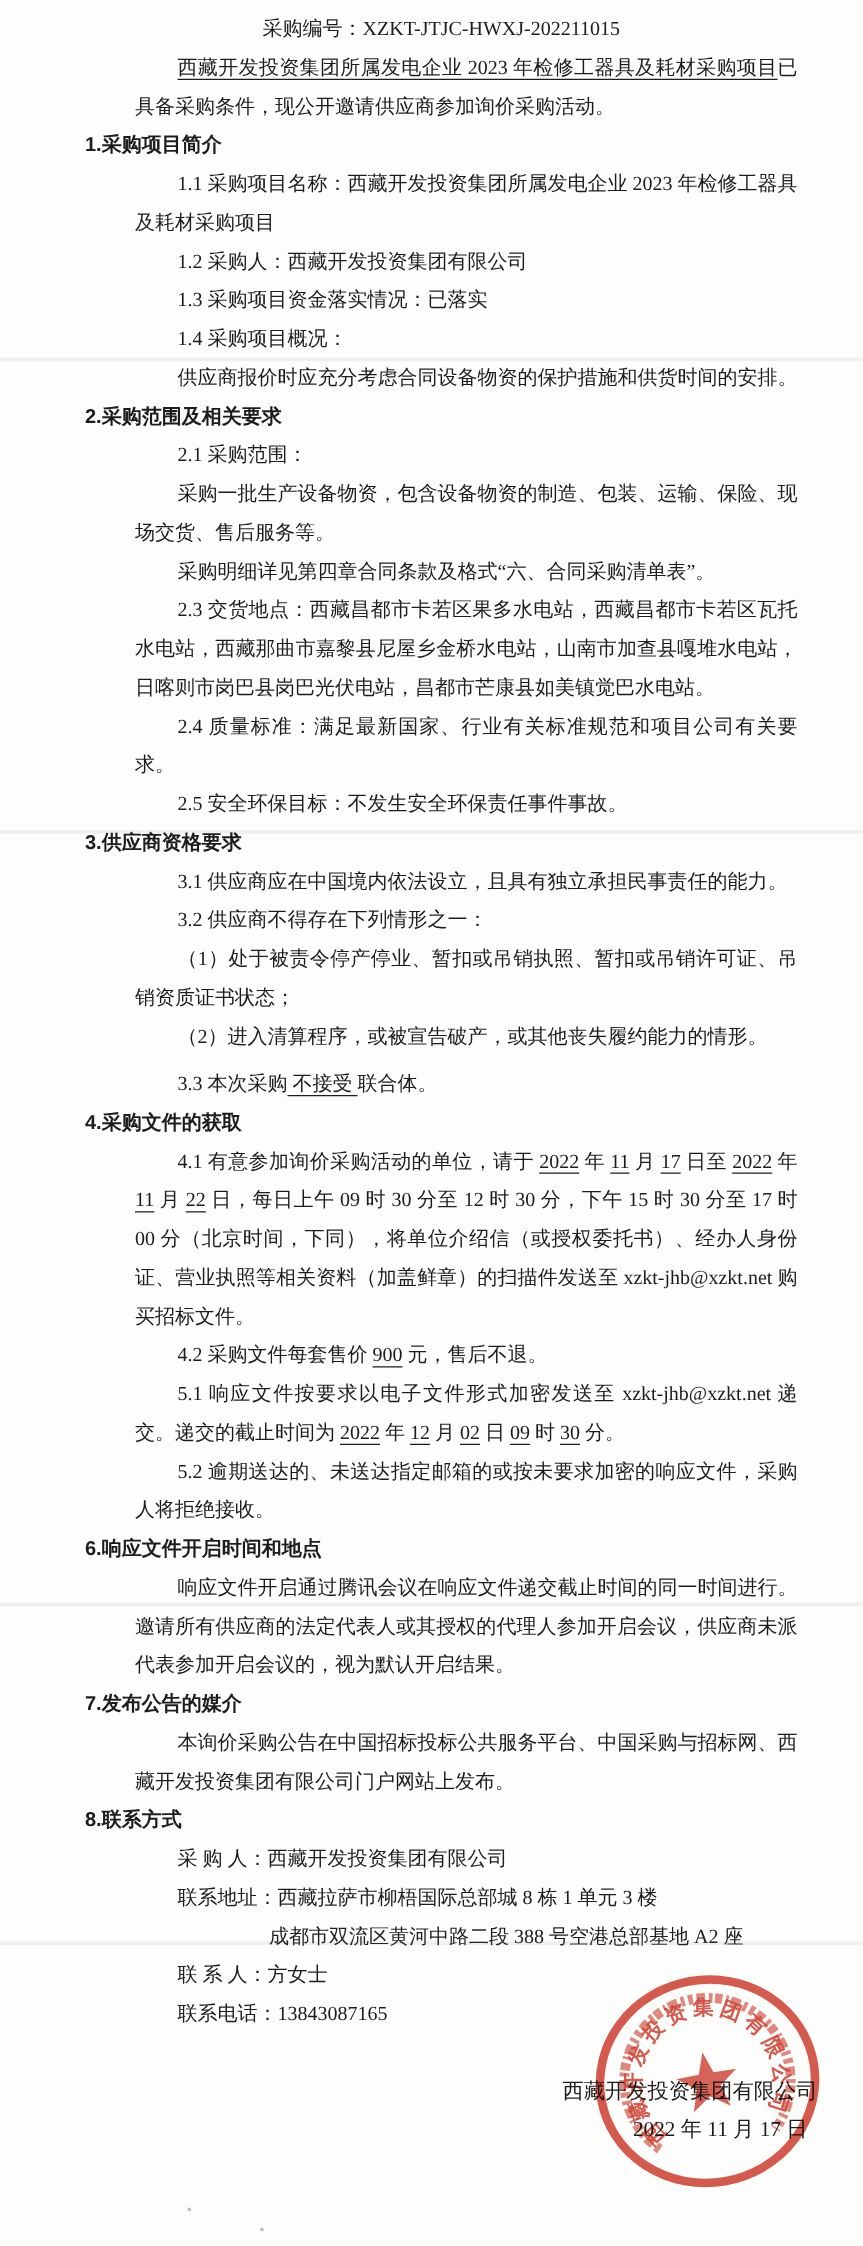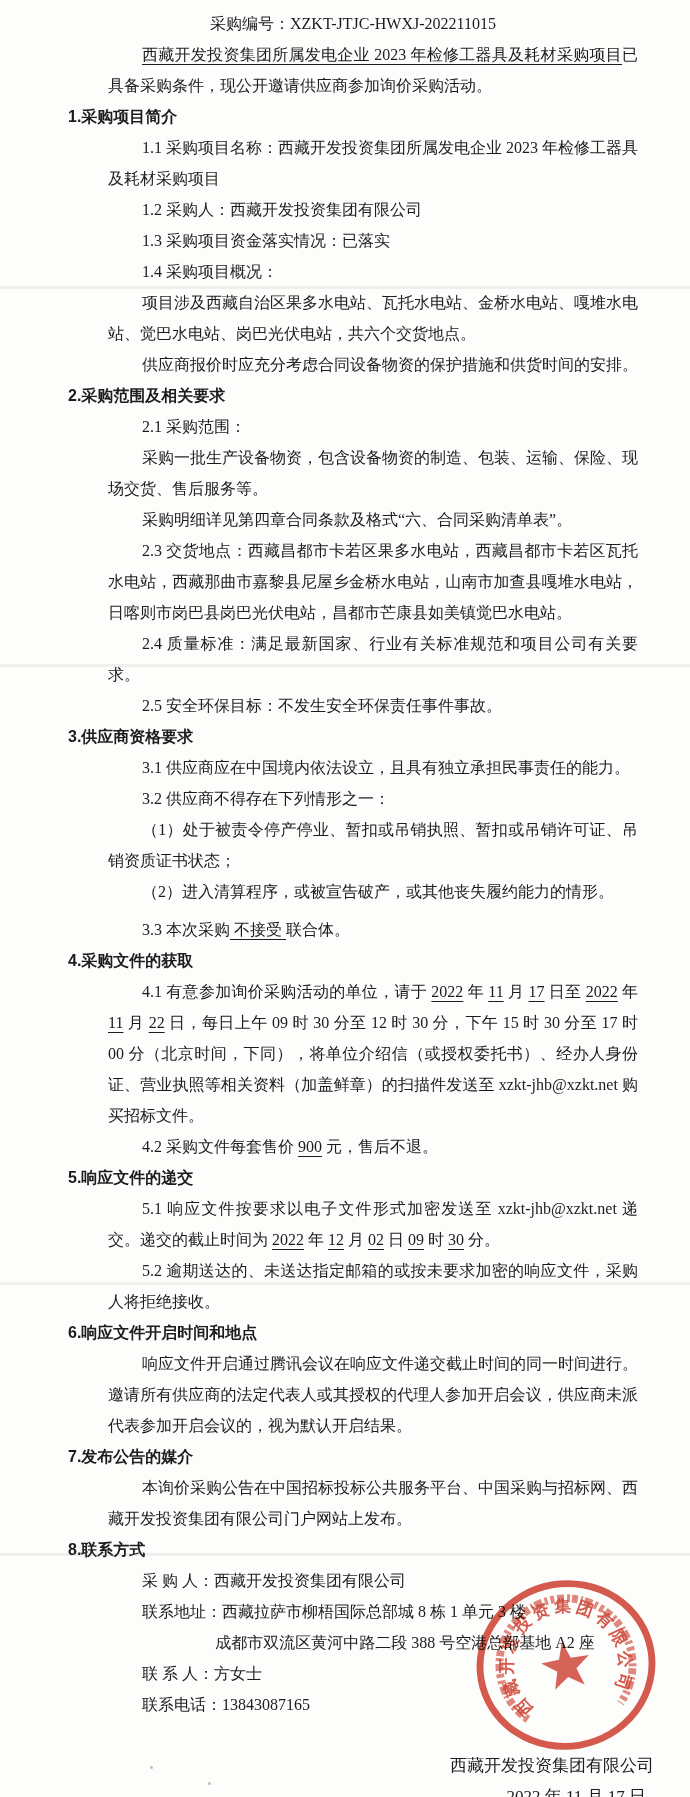--- a/index.html
+++ b/index.html
@@ -92,39 +92,37 @@
 
   <div class="doc-body">
 
   <p class="para center"><span>采购编号：XZKT-JTJC-HWXJ-202211015</span></p>
       <p class="para body"><span class="u">西藏开发投资集团所属发电企业 2023 年检修工器具及耗材采购项目</span><span>已具备采购条件，现公开邀请供应商参加询价采购活动。</span></p>
       <p class="para heading"><span>1.采购项目简介</span></p>
       <p class="para body"><span>1.1 采购项目名称：西藏开发投资集团所属发电企业 2023 年检修工器具及耗材采购项目</span></p>
       <p class="para body"><span>1.2 采购人：西藏开发投资集团有限公司</span></p>
       <p class="para body"><span>1.3 采购项目资金落实情况：已落实</span></p>
       <p class="para body"><span>1.4 采购项目概况：</span></p>
-      <p class="para body"><span>项目涉及西藏自治区果多水电站、瓦托水电站、金桥水电站、嘎堆水电站、觉巴水电站、岗巴光伏电站，共六个交货地点。</span></p>
       <p class="para body"><span>供应商报价时应充分考虑合同设备物资的保护措施和供货时间的安排。</span></p>
       <p class="para heading"><span>2.采购范围及相关要求</span></p>
       <p class="para body"><span>2.1 采购范围：</span></p>
       <p class="para body"><span>采购一批生产设备物资，包含设备物资的制造、包装、运输、保险、现场交货、售后服务等。</span></p>
       <p class="para body"><span>采购明细详见第四章合同条款及格式“六、合同采购清单表”。</span></p>
       <p class="para body"><span>2.3 交货地点：西藏昌都市卡若区果多水电站，西藏昌都市卡若区瓦托水电站，西藏那曲市嘉黎县尼屋乡金桥水电站，山南市加查县嘎堆水电站，日喀则市岗巴县岗巴光伏电站，昌都市芒康县如美镇觉巴水电站。</span></p>
       <p class="para body"><span>2.4 质量标准：满足最新国家、行业有关标准规范和项目公司有关要求。</span></p>
       <p class="para body"><span>2.5 安全环保目标：不发生安全环保责任事件事故。</span></p>
       <p class="para heading"><span>3.供应商资格要求</span></p>
       <p class="para body"><span>3.1 供应商应在中国境内依法设立，且具有独立承担民事责任的能力。</span></p>
       <p class="para body"><span>3.2 供应商不得存在下列情形之一：</span></p>
       <p class="para body"><span>（1）处于被责令停产停业、暂扣或吊销执照、暂扣或吊销许可证、吊销资质证书状态；</span></p>
       <p class="para body"><span>（2）进入清算程序，或被宣告破产，或其他丧失履约能力的情形。</span></p>
       <p class="para body gap"><span>3.3 本次采购</span><span class="u">&nbsp;不接受&nbsp;</span><span>联合体。</span></p>
       <p class="para heading"><span>4.采购文件的获取</span></p>
       <p class="para body"><span>4.1 有意参加询价采购活动的单位，请于 </span><span class="u">2022</span><span> 年 </span><span class="u">11</span><span> 月 </span><span class="u">17</span><span> 日至 </span><span class="u">2022</span><span> 年 </span><span class="u">11</span><span> 月 </span><span class="u">22</span><span> 日，每日上午 09 时 30 分至 12 时 30 分，下午 15 时 30 分至 17 时 00 分（北京时间，下同），将单位介绍信（或授权委托书）、经办人身份证、营业执照等相关资料（加盖鲜章）的扫描件发送至 xzkt-jhb@xzkt.net 购买招标文件。</span></p>
       <p class="para body"><span>4.2 采购文件每套售价 </span><span class="u">900</span><span> 元，售后不退。</span></p>
-      <p class="para heading"><span>5.响应文件的递交</span></p>
       <p class="para body"><span>5.1 响应文件按要求以电子文件形式加密发送至 xzkt-jhb@xzkt.net 递交。递交的截止时间为 </span><span class="u">2022</span><span> 年 </span><span class="u">12</span><span> 月 </span><span class="u">02</span><span> 日 </span><span class="u">09</span><span> 时 </span><span class="u">30</span><span> 分。</span></p>
       <p class="para body"><span>5.2 逾期送达的、未送达指定邮箱的或按未要求加密的响应文件，采购人将拒绝接收。</span></p>
       <p class="para heading"><span>6.响应文件开启时间和地点</span></p>
       <p class="para body"><span>响应文件开启通过腾讯会议在响应文件递交截止时间的同一时间进行。邀请所有供应商的法定代表人或其授权的代理人参加开启会议，供应商未派代表参加开启会议的，视为默认开启结果。</span></p>
       <p class="para heading"><span>7.发布公告的媒介</span></p>
       <p class="para body"><span>本询价采购公告在中国招标投标公共服务平台、中国采购与招标网、西藏开发投资集团有限公司门户网站上发布。</span></p>
       <p class="para heading"><span>8.联系方式</span></p>
       <p class="para body"><span>采 购 人：西藏开发投资集团有限公司</span></p>
       <p class="para body"><span>联系地址：西藏拉萨市柳梧国际总部城 8 栋 1 单元 3 楼</span></p>
       <p class="para deep"><span>成都市双流区黄河中路二段 388 号空港总部基地 A2 座</span></p>

